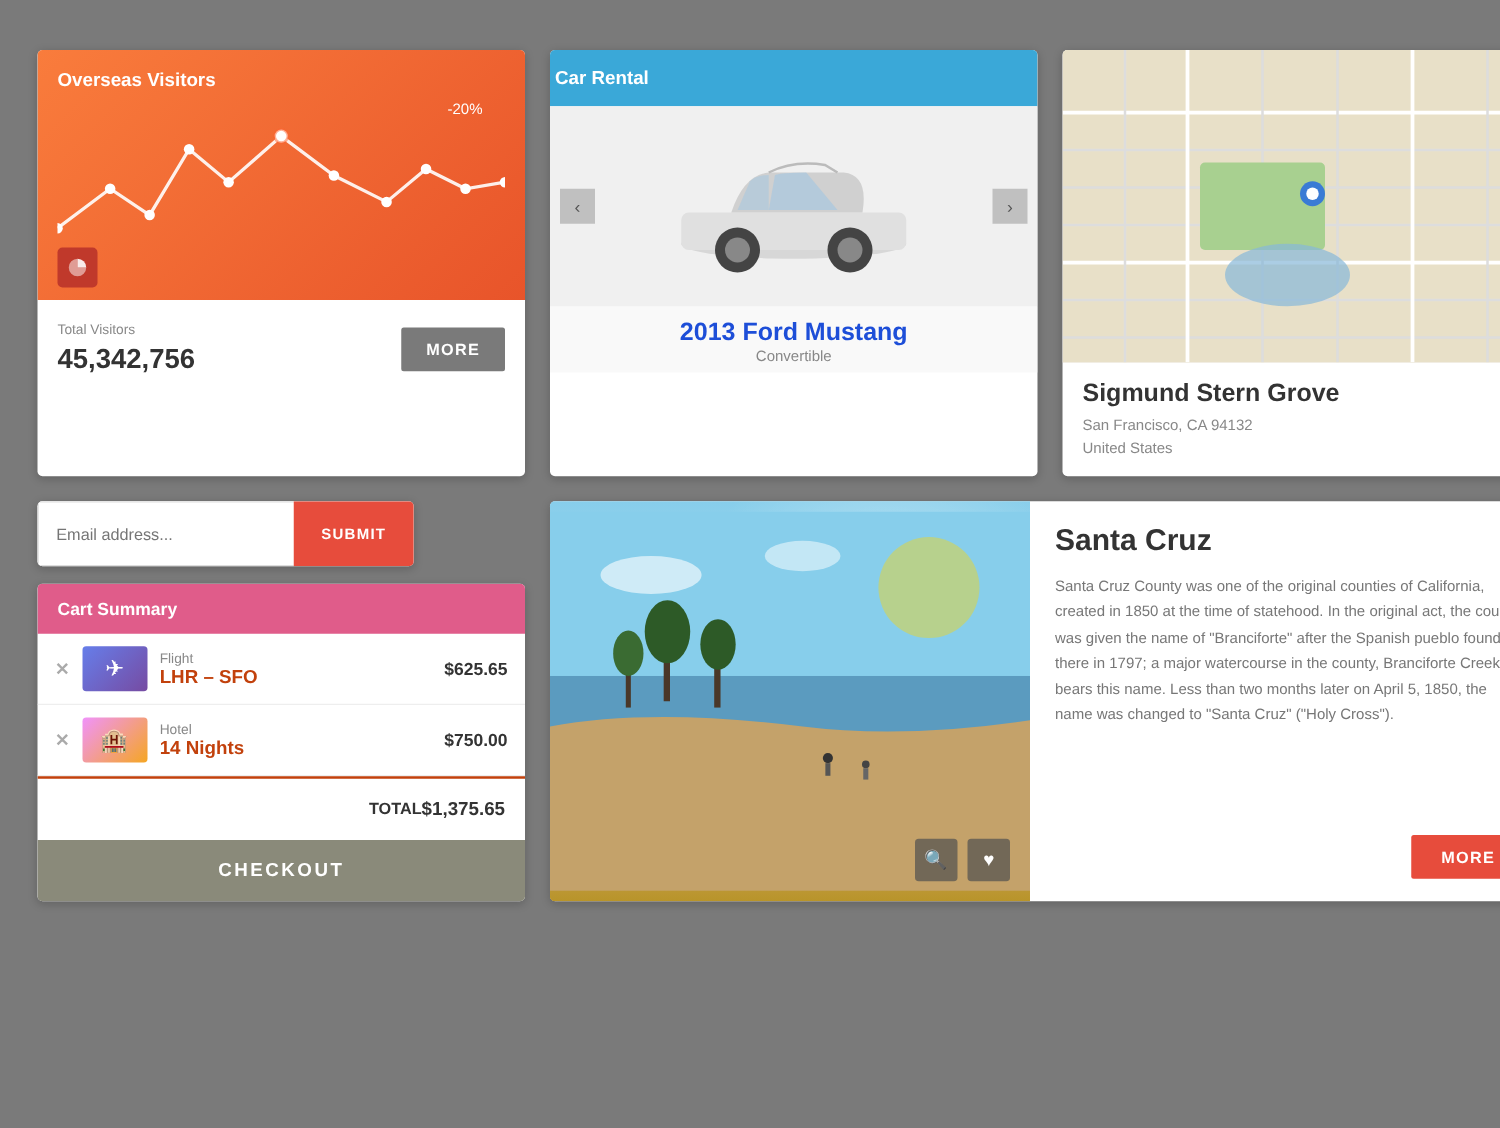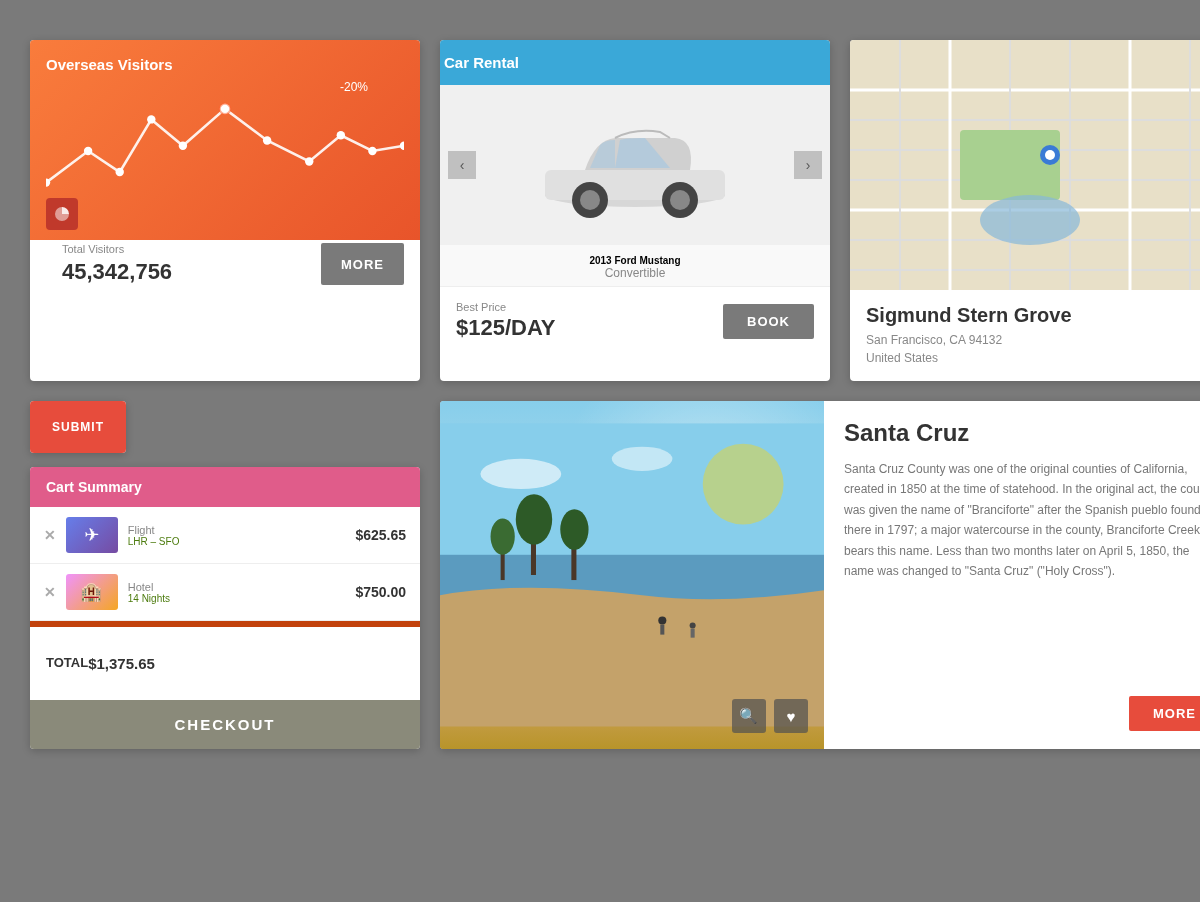--- a/index.html
+++ b/index.html
@@ -32,21 +32,21 @@
       font-size: 15px;
       font-weight: 600;
       margin-bottom: 8px;
     }
 
     .card-visitors .chart-label {
       color: white;
       font-size: 12px;
       position: absolute;
       top: 40px;
-      right: 52px;
+      right: 34px;
     }
 
     .chart-svg {
       width: 100%;
       height: 130px;
       margin-top: 5px;
     }
 
     .pie-icon {
       position: absolute;
@@ -57,24 +57,24 @@
       background: #c0392b;
       border-radius: 4px;
       display: flex;
       align-items: center;
       justify-content: center;
       color: white;
       font-size: 16px;
     }
 
     .card-visitors .card-footer {
-      padding: 3px 16px;
-      display: flex;
+      padding: 18px 16px;
+      display: flex;
+      align-items: center;
       justify-content: space-between;
-      margin-left: 16px;
     }
 
     .card-visitors .visitors-label {
       font-size: 11px;
       color: #888;
       margin-bottom: 4px;
     }
 
     .card-visitors .visitors-count {
       font-size: 22px;
@@ -138,23 +138,23 @@
     .nav-arrow.left { left: 8px; }
     .nav-arrow.right { right: 8px; }
 
     .card-car .car-info {
       text-align: center;
       padding: 10px 0 6px;
       background: #f9f9f9;
     }
 
     .car-name {
-      font-size: 10px;
-      font-weight: 700;
-      color: #000000;
+      font-size: 20px;
+      font-weight: 700;
+      color: #1d4ed8;
       text-align: center;
     }
 
     .car-type {
       font-size: 12px;
       color: #888;
     }
 
     .card-car .car-price-row {
       display: flex;
@@ -319,36 +319,36 @@
     .cart-item-info {
       flex: 1;
     }
 
     .cart-item-type {
       font-size: 11px;
       color: #888;
     }
 
     .cart-item-desc {
-      font-size: 10px;
-      font-weight: 400;
-      color: #4d7c0f;
+      font-size: 15px;
+      font-weight: 700;
+      color: #c2410c;
     }
 
     .cart-item-price {
       font-size: 14px;
       font-weight: 700;
       color: #333;
     }
 
     .cart-total-row {
       display: flex;
-      justify-content: flex-start;
-      padding: 28px 16px;
-      border-top: 6px solid #c2410c;
+      justify-content: flex-end;
+      padding: 16px 16px;
+      border-top: 2px solid #c2410c;
     }
 
     .cart-total-label {
       font-size: 13px;
       font-weight: 700;
       color: #333;
     }
 
     .cart-total-price {
       font-size: 15px;
@@ -551,27 +551,20 @@
         <circle cx="155" cy="90" r="10" fill="#888"></circle>
 
         <path d="M90,28 Q110,18 135,22 L145,28" fill="none" stroke="#bbb" stroke-width="2"></path>
       </svg>
       <button class="nav-arrow right">›</button>
     </div>
     <div class="car-info">
       <div class="car-name">2013 Ford Mustang</div>
       <div class="car-type">Convertible</div>
     </div>
-    <div class="car-price-row">
-      <div>
-        <div class="price-label">Best Price</div>
-        <div class="price-value">$125/DAY</div>
-      </div>
-      <button class="btn-book">BOOK</button>
-    </div>
   </div>
 
   <div class="card-map">
     <div class="map-area">
 
       <svg class="map-svg" viewBox="0 0 390 250">
         <rect width="390" height="250" fill="#e8e0c8"></rect>
 
         <line x1="0" y1="50" x2="390" y2="50" stroke="#fff" stroke-width="3"></line>
         <line x1="0" y1="80" x2="390" y2="80" stroke="#ddd" stroke-width="2"></line>
@@ -604,20 +597,21 @@
     </div>
   </div>
 
 </div>
 
 <div class="row2">
 
   <div class="col1-row2">
 
     <div class="card-email">
+      <input class="email-input" type="email" placeholder="Email address..." style="">
       <button class="btn-submit">SUBMIT</button>
     </div>
 
     <div class="card-cart">
       <div class="cart-header">Cart Summary</div>
 
       <div class="cart-item">
         <span class="cart-remove">✕</span>
         <div class="cart-thumb cart-thumb-flight">✈</div>
         <div class="cart-item-info">

